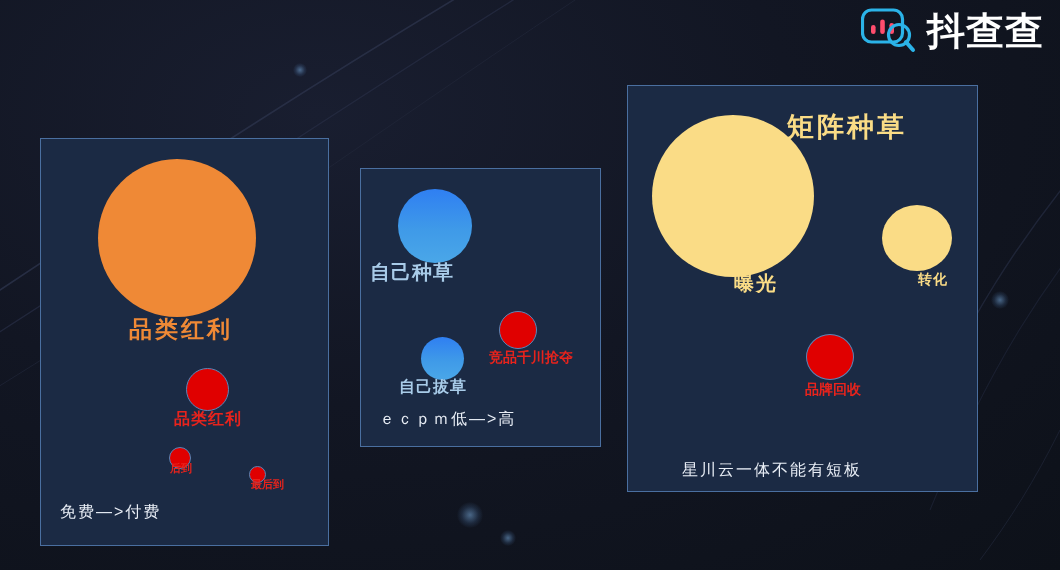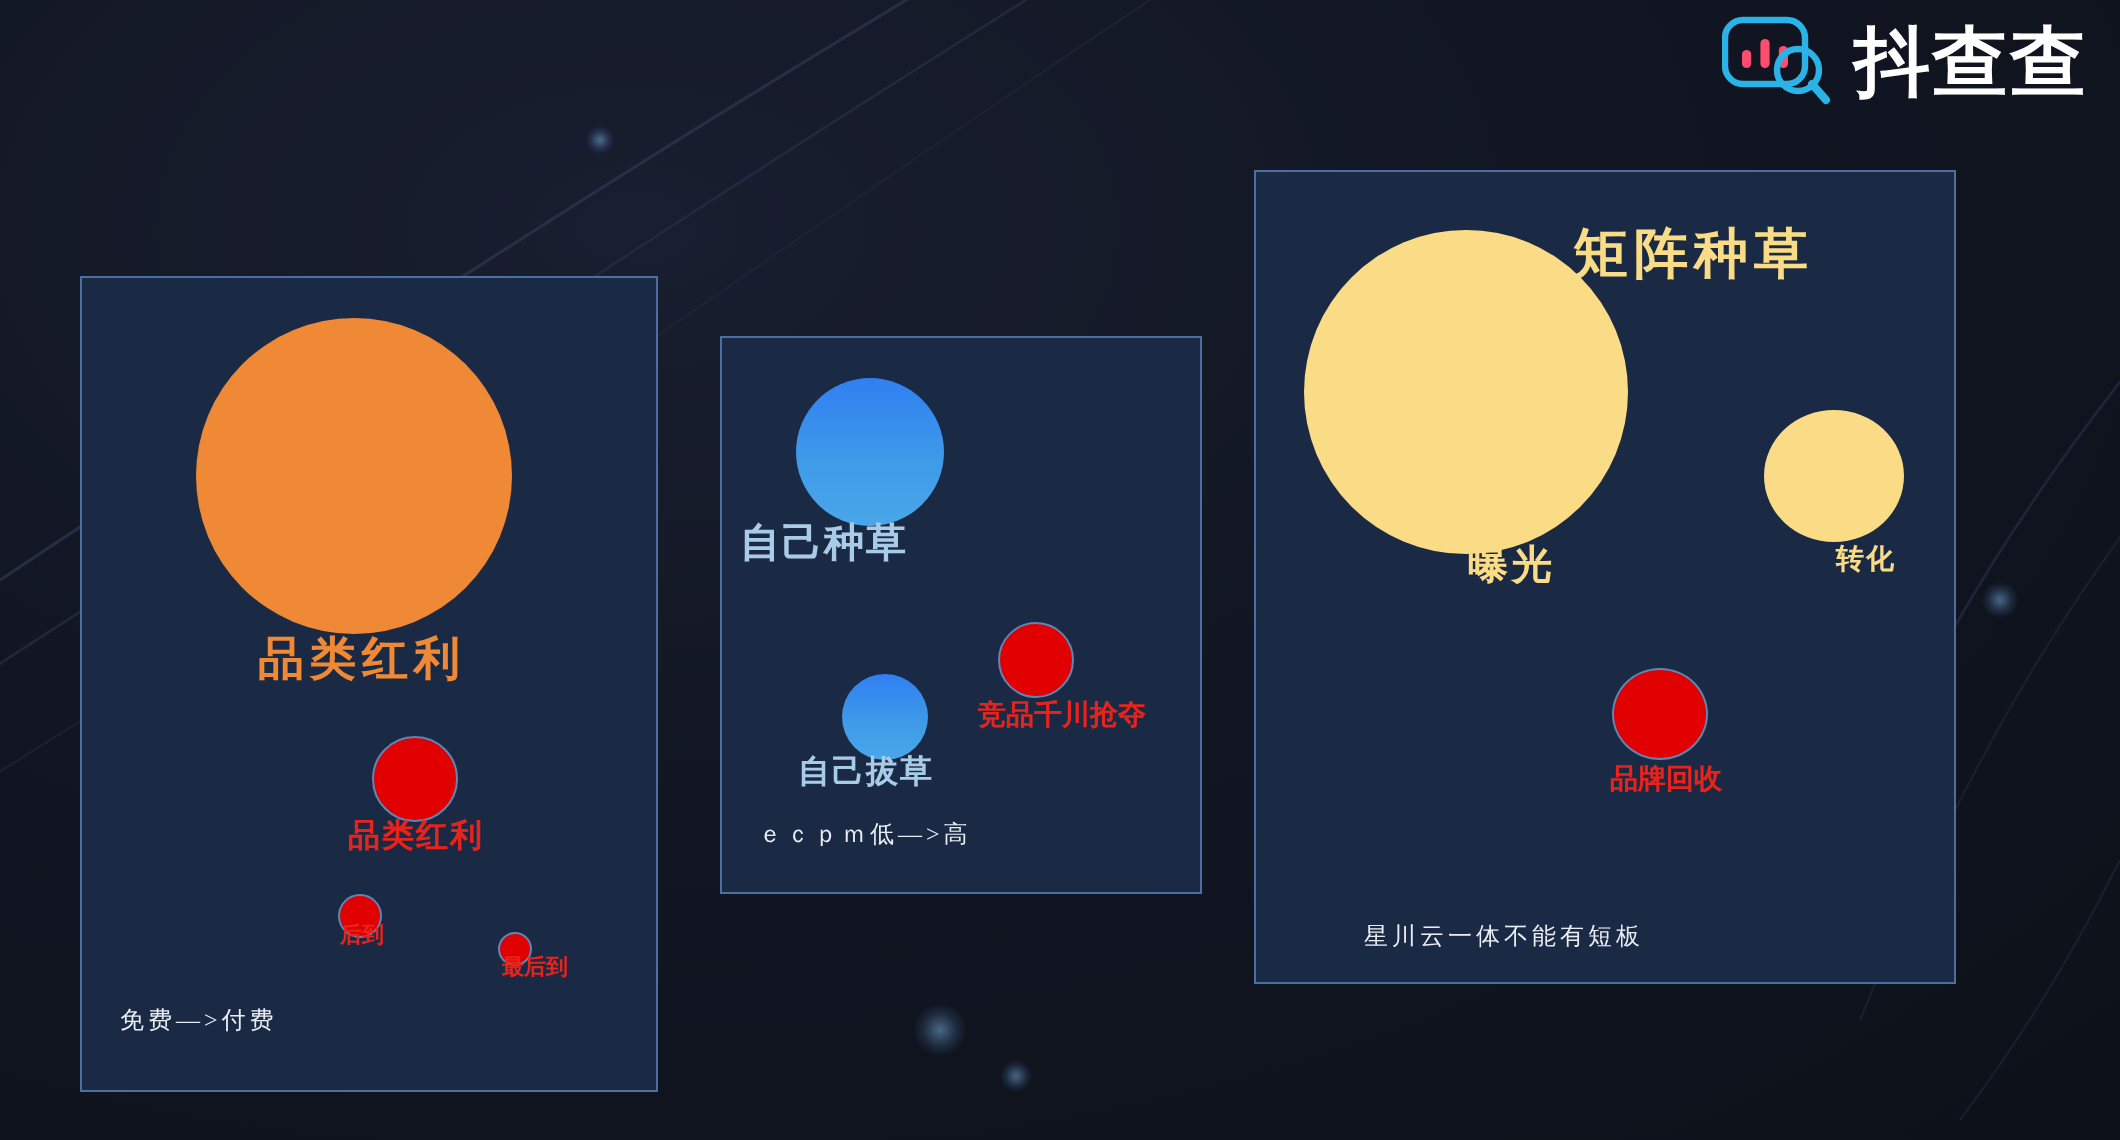--- a/index.html
+++ b/index.html
@@ -54,24 +54,23 @@
   
   .panel {
     position: absolute;
     background: #1b2a44;
     border: 1px solid #4a6fa0;
     box-sizing: border-box;
   }
   .panel-caption {
     position: absolute;
     color: #e9eef6;
-    font-size: 12px;
+    font-size: 16px;
     letter-spacing: 2px;
     white-space: nowrap;
-    font-family: Liberation Serif, serif;
   }
 
   
   .bubble {
     position: absolute;
     border-radius: 50%;
     box-sizing: border-box;
   }
   .bubble-orange { background: #ef8936; }
   .bubble-blue   { background: linear-gradient(180deg, #2f7ff2 0%, #3f9ae8 55%, #4aa7e8 100%); }

